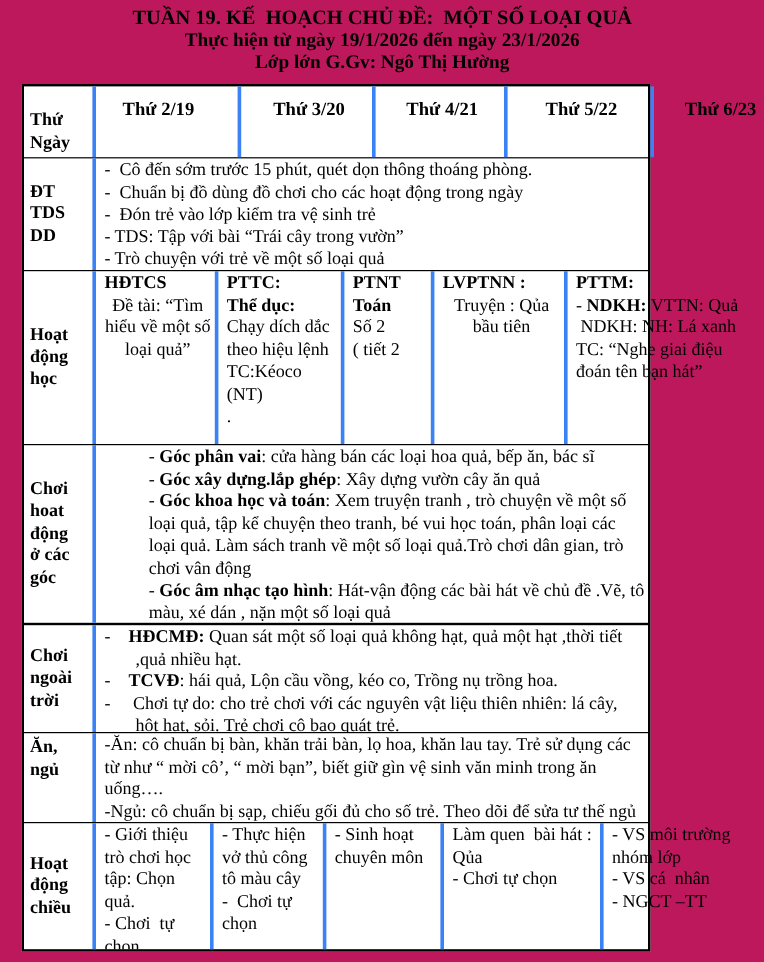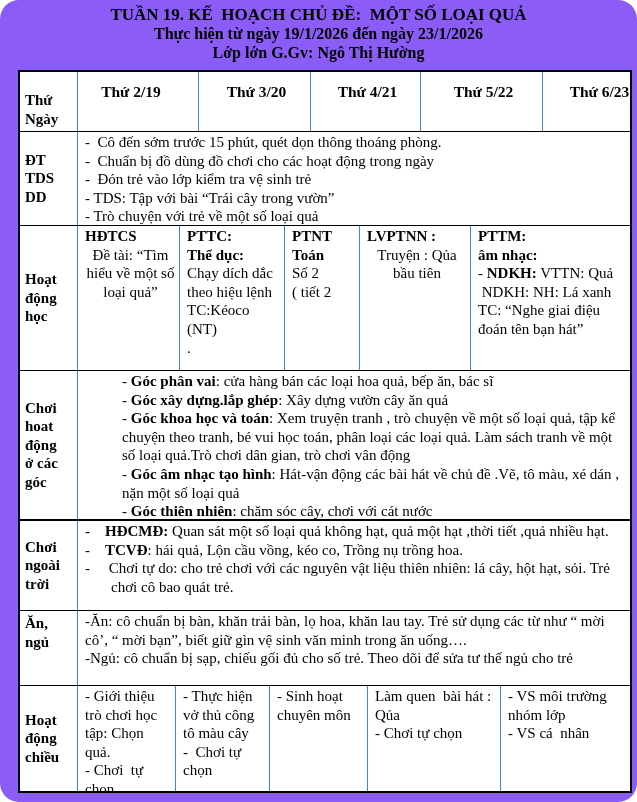--- a/index.html
+++ b/index.html
@@ -3,38 +3,38 @@
 <meta charset="utf-8">
 <style>
   * { margin:0; padding:0; box-sizing:border-box; }
   html,body { background:#fff; }
   body {
     width:637px; height:802px;
     font-family:"Liberation Serif","DejaVu Serif",serif;
     color:#000;
     overflow:hidden;
   }
-  .page { position:relative; width:637px; height:802px; background:#8b5cf6;border-radius:19px; }
+  .page { position:relative; width:637px; height:802px; background:#be185d; }
 
   .titles { text-align:center; padding-top:5px; }
   .title-main { font-size:17px; font-weight:bold; white-space:pre-wrap; line-height:19px; }
   .title-sub  { font-size:16px; font-weight:bold; white-space:pre-wrap; line-height:19px; }
 
   .plan-table {
     position:absolute; left:18px; top:70px;
-    width:614px;
+    width:524px;
     border:2px solid #000;
     background:#fff;
   }
   .trow { display:flex; border-top:1px solid #000; }
   .trow:first-child { border-top:none; }
   .trow.thick-top { border-top:2px solid #000; }
 
   .cell {
-    border-left:1px solid #3b82f6;
+    border-left:3px solid #3b82f6;
     overflow:hidden;
     font-size:15px;
     line-height:18.6px;
     padding:1px 3px 0 7px;
   }
   .trow .cell:first-child { border-left:none; }
 
   .lbl {
     width:57px; flex:0 0 57px;
     font-weight:bold;
@@ -119,21 +119,20 @@
           <div class="para"><b>Toán</b></div>
           <div class="para"><span>Số 2</span></div>
           <div class="para"><span>( tiết 2</span></div>
         </div>
       <div class="cell" style="flex:0 0 111px;">
           <div class="para"><b>LVPTNN :</b></div>
           <div class="para center"><span>Truyện : Qủa bầu tiên</span></div>
         </div>
       <div class="cell" style="flex:0 0 164px;">
           <div class="para"><b>PTTM:</b></div>
-          <div class="para"><b>âm nhạc:</b></div>
           <div class="para"><span>- </span><b>NDKH:</b><span> VTTN: Quả</span></div>
           <div class="para"><span> NDKH: NH: Lá xanh</span></div>
           <div class="para"><span>TC: “Nghe giai điệu đoán tên bạn hát”</span></div>
         </div>
     </div>
 
     <div class="trow r3">
       <div class="cell lbl">Chơi
 hoat
 động
@@ -183,17 +182,18 @@
       <div class="cell" style="flex:0 0 98px;">
           <div class="para"><span>- Sinh hoạt chuyên môn</span></div>
         </div>
       <div class="cell" style="flex:0 0 133px;">
           <div class="para"><span>Làm quen  bài hát : Qủa</span></div>
           <div class="para"><span>- Chơi tự chọn</span></div>
         </div>
       <div class="cell" style="flex:0 0 134px;">
           <div class="para"><span>- VS môi trường nhóm lớp</span></div>
           <div class="para"><span>- VS cá  nhân</span></div>
+          <div class="para"><span>- NGCT –TT</span></div>
         </div>
     </div>
 
   </div>
 </div>
 
 </body></html>

